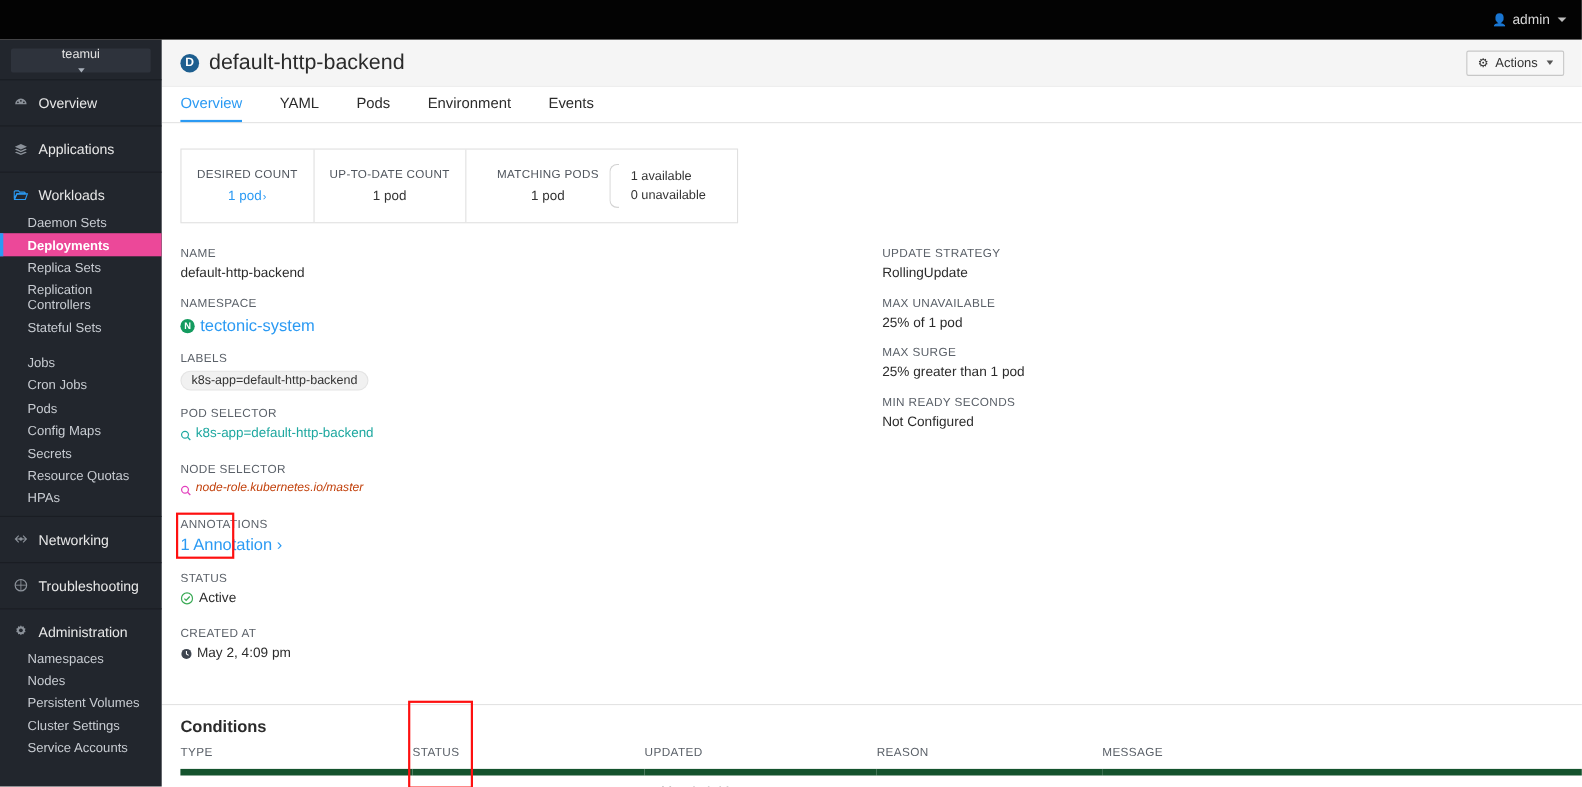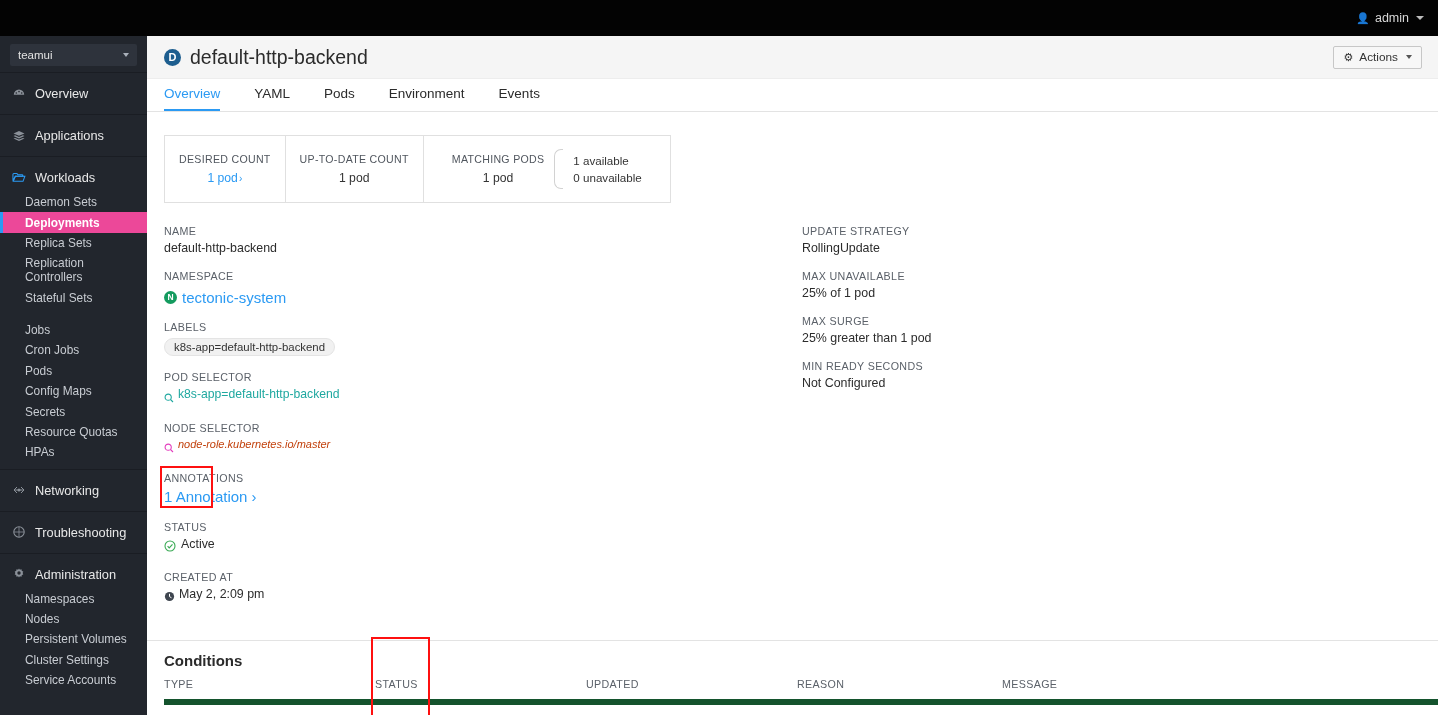--- a/index.html
+++ b/index.html
@@ -43,20 +43,21 @@
   }
   .ns-select-wrap { padding: 8px 10px 6px 10px; }
   .ns-select {
     background: #2e333c;
     border: none; border-radius: 2px;
     height: 22px;
     display: flex; align-items: center; justify-content: space-between;
     padding: 0 8px;
     color: #e2e2e2; font-size: 11.5px;
     cursor: pointer;
+    flex-direction: column;
   }
   .ns-select .caret {
     width: 0; height: 0;
     border-left: 3.5px solid transparent;
     border-right: 3.5px solid transparent;
     border-top: 4px solid #a9b0ba;
   }
   .nav-group { border-top: 1px solid #1a1d23; padding: 6px 0 6px 0; }
   .nav-group:first-of-type { border-top: 1px solid #1a1d23; }
   .nav-top {
@@ -485,21 +486,21 @@
       </div>
       <div class="field">
         <div class="field-label">Created At</div>
         <span class="ts">
           <span class="clock-ico">
             <svg width="11" height="11" viewBox="0 0 11 11">
                 <circle cx="5.5" cy="5.5" r="4.6" fill="#3f4650"></circle>
                 <path d="M5.5 2.8V5.6l2 1.2" stroke="#fff" stroke-width="1" fill="none"></path>
               </svg>
           </span>
-          <span class="field-value">May 2, 2:09 pm</span>
+          <span class="field-value">May 2, 4:09 pm</span>
         </span>
       </div>
     </div>
 
     <div class="detail-col right">
       <div class="field">
         <div class="field-label">Update Strategy</div>
         <div class="field-value">RollingUpdate</div>
       </div>
       <div class="field">

